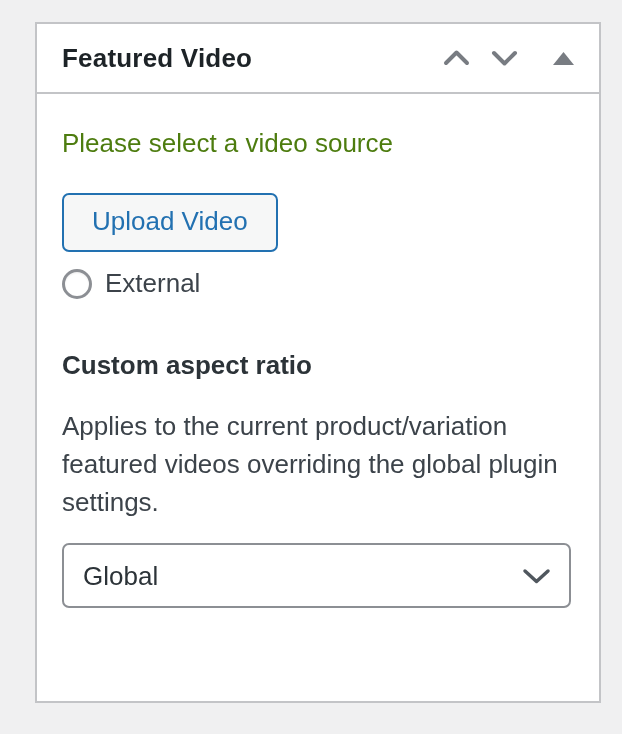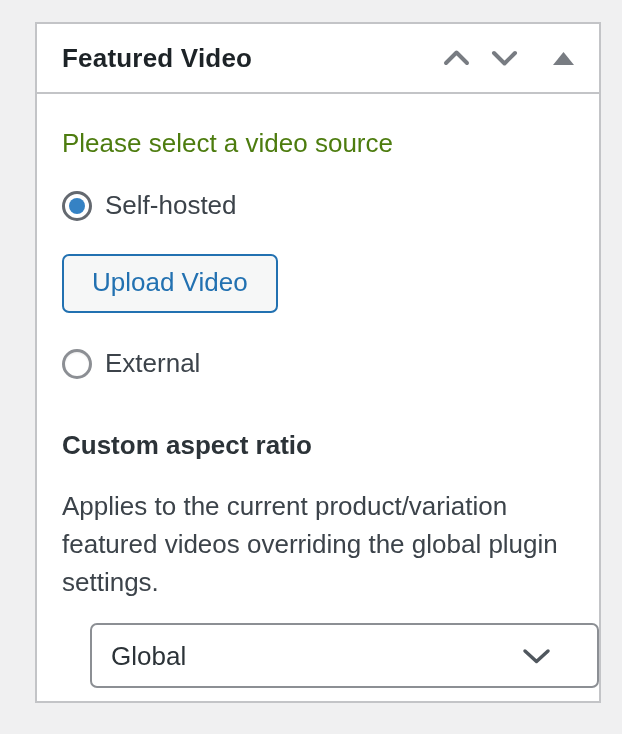--- a/index.html
+++ b/index.html
@@ -62,21 +62,21 @@
     font-size: 26px;
     line-height: 34px;
     color: #4d7c0f;
   }
 
   .radio-row {
     display: flex;
     align-items: center;
   }
   .radio-row.first { margin-top: 30px; }
-  .radio-row.second { margin-top: 35px; }
+  .radio-row.second { margin-top: 16px; }
 
   input[type="radio"] {
     -webkit-appearance: none;
     appearance: none;
     width: 30px;
     height: 30px;
     flex: 0 0 30px;
     border-radius: 50%;
     border: 3px solid #8c8f94;
     background: #fff;
@@ -140,21 +140,20 @@
     width: 100%;
     height: 100%;
     padding: 0 60px 0 19px;
     font-family: "Liberation Sans", "DejaVu Sans", sans-serif;
     font-size: 26px;
     color: #2c3338;
     background: #ffffff;
     border: 2px solid #8c8f94;
     border-radius: 7px;
     cursor: pointer;
-    margin-left: 28px;
   }
   .select-chevron {
     position: absolute;
     right: 19px;
     top: 50%;
     transform: translateY(-50%);
     pointer-events: none;
     display: flex;
   }
 </style>
@@ -187,24 +186,20 @@
             </svg>
         </span>
       </button>
     </div>
   </div>
 
   <div class="postbox-body">
 
     <div class="source-prompt">Please select a video source</div>
 
-    <div class="radio-row first">
-      <input type="radio" name="video_source" id="src-self" checked="" style="">
-      <label class="radio-label" for="src-self">Self-hosted</label>
-    </div>
 
     <button class="upload-btn" type="button">Upload Video</button>
 
     <div class="radio-row second">
       <input type="radio" name="video_source" id="src-external" style="">
       <label class="radio-label" for="src-external">External</label>
     </div>
 
     <div class="section-heading">Custom aspect ratio</div>
 

